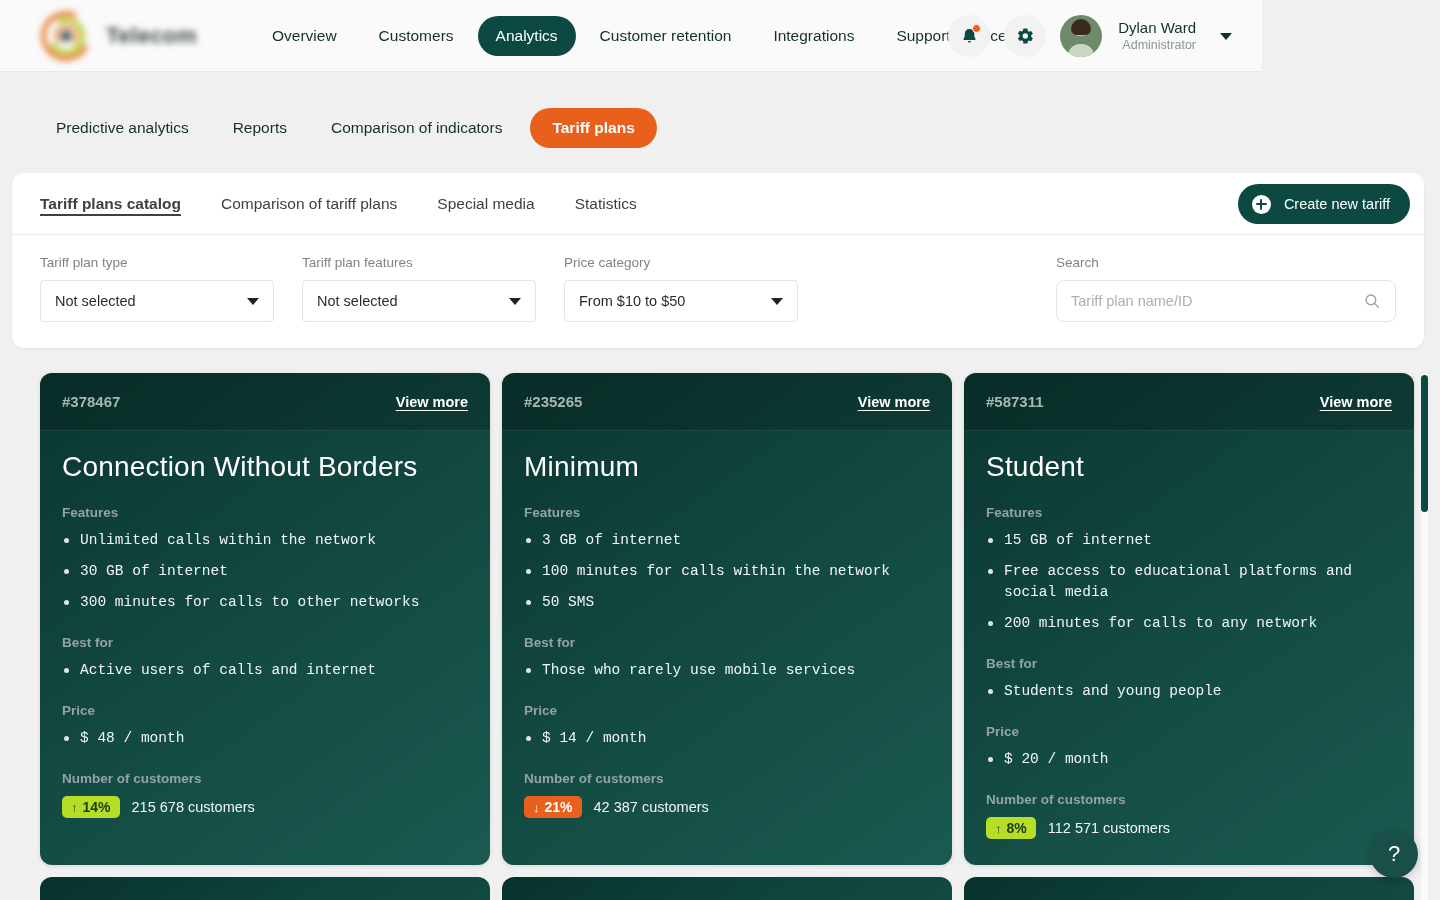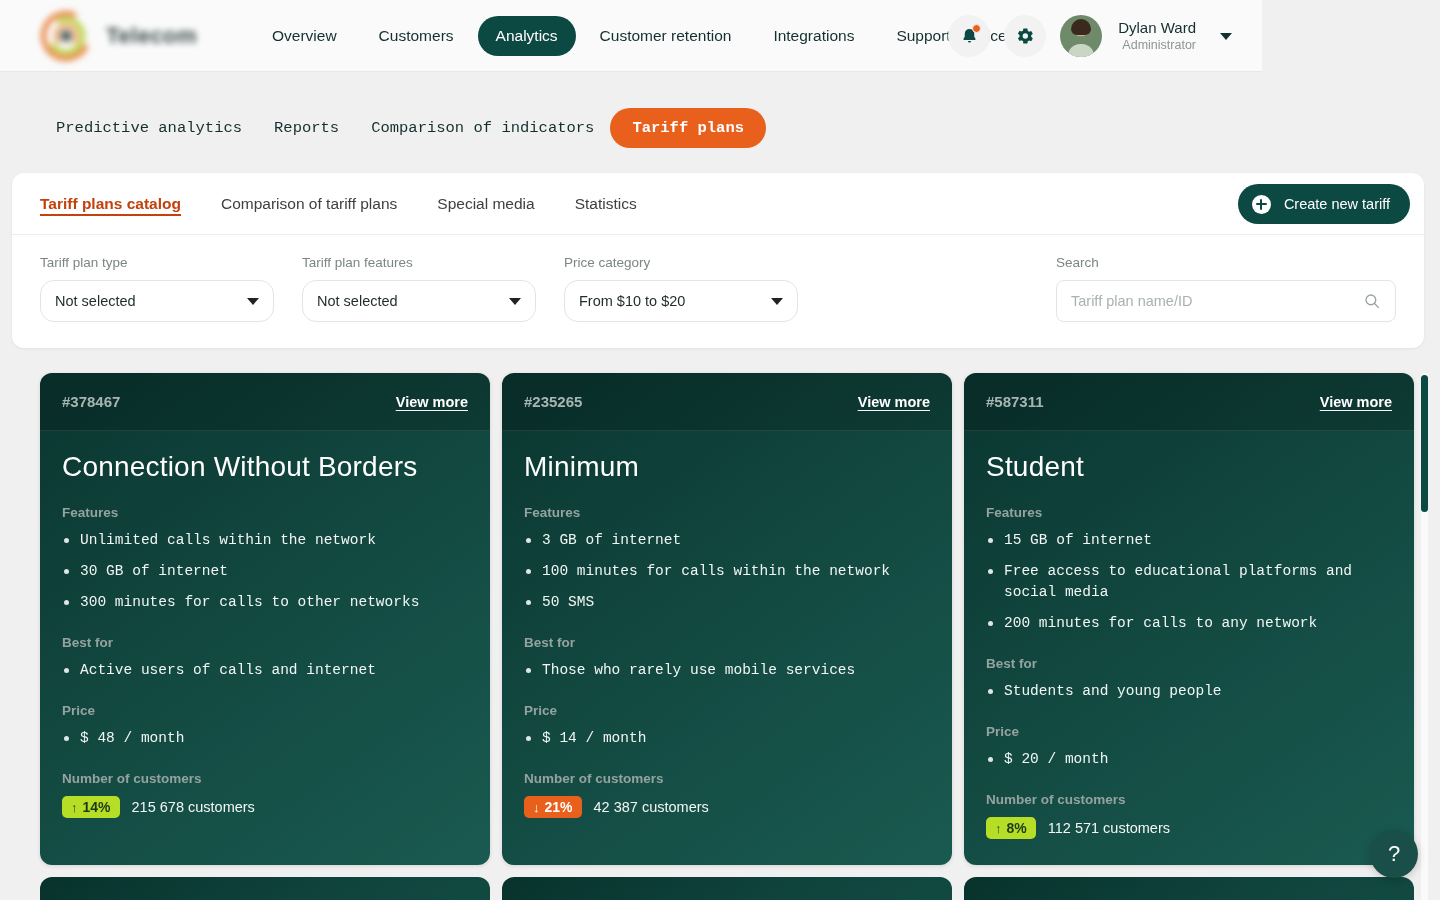--- a/index.html
+++ b/index.html
@@ -69,42 +69,42 @@
   .userblock { line-height: 1.25; margin-left: 2px; }
   .uname { font-size: 15px; color: #16302d; font-weight: 500; }
   .urole { font-size: 12.5px; color: #8c9694; text-align: right; }
   .caret-down {
     width: 0; height: 0; border-left: 6px solid transparent;
     border-right: 6px solid transparent; border-top: 7px solid #12302d;
     margin-left: 10px; cursor: pointer;
   }
 
   
-  .subnav { display: flex; align-items: flex-end; gap: 0; padding: 36px 0 0 40px; font-family: Liberation Mono, monospace; }
+  .subnav { display: flex; align-items: flex-end; gap: 12px; padding: 36px 0 0 40px; }
   .subnav a {
     font-size: 15.5px; color: #14302e; text-decoration: none;
     padding: 11px 16px; border-radius: 22px; white-space: nowrap;
   }
   .subnav a.active { background: #e8601c; color: #fff; font-weight: 600; padding: 11px 22px; }
 
   
   .panel {
     margin: 25px 16px 0 12px; background: #fff;
     border-radius: 12px; box-shadow: 0 1px 3px rgba(0,0,0,.06);
     width: 1412px;
   }
   .panel-tabs {
     display: flex; align-items: center; height: 62px;
     padding: 0 28px; border-bottom: 1px solid #ececec; position: relative;
   }
   .panel-tabs a {
     font-size: 15.5px; color: #404040; text-decoration: none; margin-right: 40px;
   }
   .panel-tabs a.active {
-    color: #c2410c; font-weight: 700;
+    color: #404040; font-weight: 700;
     text-decoration: underline; text-underline-offset: 5px; text-decoration-thickness: 2px;
   }
   .create-btn {
     position: absolute; right: 14px; top: 11px;
     background: #0d4943; color: #fff; border: none; cursor: pointer;
     height: 40px; padding: 0 20px 0 14px; border-radius: 20px;
     display: flex; align-items: center; gap: 13px;
     font-size: 14.5px; font-family: inherit; font-weight: 500;
   }
   .plus-circle {
@@ -113,21 +113,21 @@
   }
   .plus-circle::before, .plus-circle::after {
     content:""; position:absolute; background:#0d4943; border-radius:1px;
   }
   .plus-circle::before { left:4px; top:8.5px; width:11px; height:2px; }
   .plus-circle::after  { top:4px; left:8.5px; height:11px; width:2px; }
 
   .filters { display: flex; align-items: flex-start; padding: 20px 28px 26px 28px; gap: 28px; }
   .field-label { font-size: 13.5px; color: #7c8684; margin-bottom: 10px; }
   .select-box {
-    height: 42px; border: 1px solid #e4e4e4; border-radius: 14px;
+    height: 42px; border: 1px solid #e4e4e4; border-radius: 4px;
     display: flex; align-items: center; padding: 0 14px;
     font-size: 14.5px; color: #1e2c2a; background: #fff;
     cursor: pointer; position: relative;
   }
   .select-box .caret {
     position: absolute; right: 14px; width: 0; height: 0;
     border-left: 6px solid transparent; border-right: 6px solid transparent;
     border-top: 7px solid #222;
   }
   .fcol-1 .select-box { width: 234px; }
@@ -291,21 +291,21 @@
     <div class="fcol-2">
       <div class="field-label">Tariff plan features</div>
       <div class="select-box">
         <span>Not selected</span>
         <span class="caret"></span>
       </div>
     </div>
     <div class="fcol-3">
       <div class="field-label">Price category</div>
       <div class="select-box">
-        <span>From $10 to $20</span>
+        <span>From $10 to $50</span>
         <span class="caret"></span>
       </div>
     </div>
     <div class="fcol-search">
       <div class="field-label">Search</div>
       <div class="search-box">
         <input type="text" placeholder="Tariff plan name/ID" style="">
         <svg width="18" height="18" viewBox="0 0 24 24">
           <circle cx="10.5" cy="10.5" r="6.5" fill="none" stroke="#9aa3a1" stroke-width="1.8"></circle>
           <line x1="15.4" y1="15.4" x2="20.5" y2="20.5" stroke="#9aa3a1" stroke-width="1.8" stroke-linecap="round"></line>

